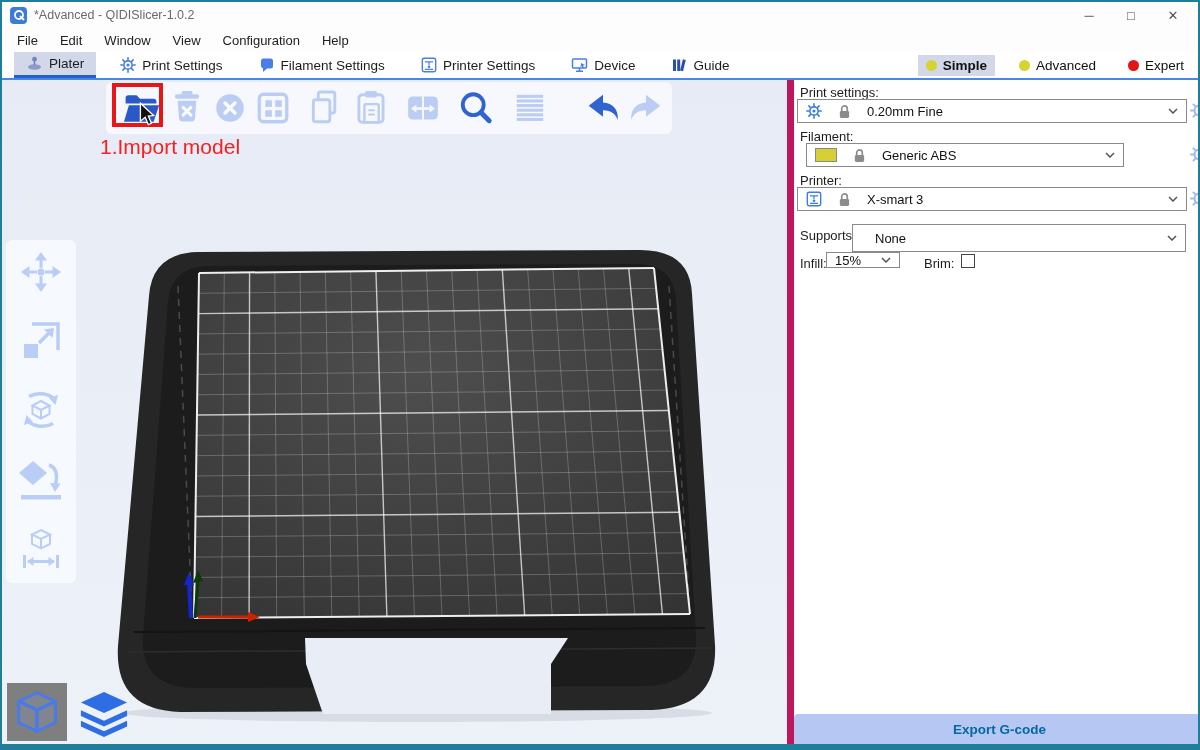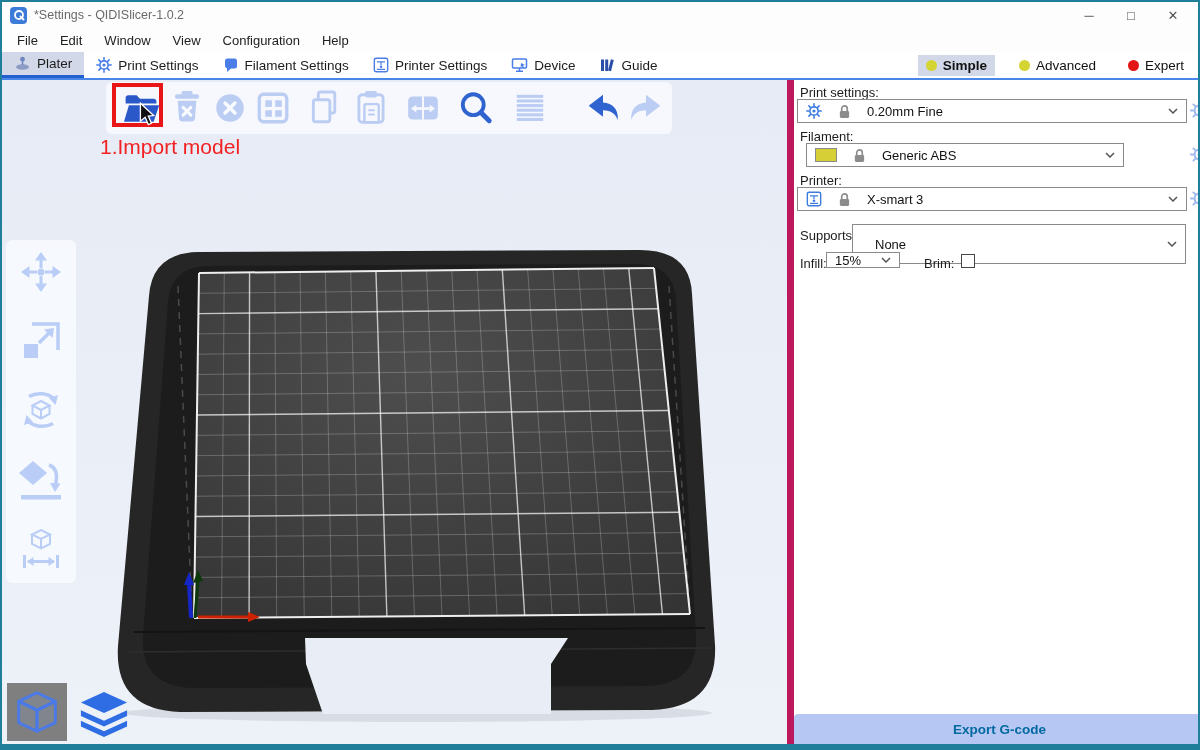--- a/index.html
+++ b/index.html
@@ -13,21 +13,21 @@
   .wtitle { font-size:12.5px; color:#6a6a6a; }
   .wctrls { position:absolute; right:4px; top:0; height:26px; display:flex; }
   .wbtn { width:42px; height:26px; display:flex; align-items:center; justify-content:center; font-size:13px; color:#555; }
 
   
   .menubar { height:24px; background:#fdfdfd; display:flex; align-items:center; padding-left:4px;text-align:center; }
   .menuitem { font-size:13px; color:#222; padding:0 11px; }
 
   
   .tabbar { height:28px; background:#fff; border-bottom:2px solid #4a86e8; display:flex; align-items:stretch; }
-  .tab { display:flex; align-items:center; gap:6px; padding:0 12px; font-size:13.5px; color:#1c1c1c; }
+  .tab { display:flex; align-items:center; gap:6px; padding:0 12px; font-size:13.5px; color:#1c1c1c;margin-left:12px; }
   .tab.selected { background:#d2d8e7; border-bottom:3px solid #2160cf; }
   .tabicon { display:flex; align-items:center; }
   .modes { margin-left:auto; display:flex; align-items:center; gap:16px; padding-right:6px; }
   .mode { display:flex; align-items:center; gap:6px; padding:3px 8px; font-size:13.5px; color:#111; }
   .mode.selected { background:#d2d8e7; font-weight:bold; }
   .dot { width:11px; height:11px; border-radius:50%; }
   .dot-yellow { background:#d4d432; }
   .dot-red { background:#e31414; }
 
   
@@ -99,21 +99,21 @@
 
 <div id="app">
 
   <div class="titlebar">
     <span class="applogo">
       <svg width="12" height="12" viewBox="0 0 12 12">
           <circle cx="6" cy="6" r="4" fill="none" stroke="#fff" stroke-width="1.8"></circle>
           <path d="M7 7 L11 11" stroke="#fff" stroke-width="1.8"></path>
         </svg>
     </span>
-    <span class="wtitle">*Settings - QIDISlicer-1.0.2</span>
+    <span class="wtitle">*Advanced - QIDISlicer-1.0.2</span>
     <span class="wctrls">
       <span class="wbtn">─</span>
       <span class="wbtn">□</span>
       <span class="wbtn">✕</span>
     </span>
   </div>
 
   <div class="menubar">
     <span class="menuitem">File</span>
     <span class="menuitem">Edit</span>
@@ -478,21 +478,21 @@
             <use href="#sym-chev"></use>
           </svg>
       </div>
       <span class="gearbtn" style="left:396px; top:109px">
         <svg width="19" height="19">
             <use href="#sym-gear"></use>
           </svg>
       </span>
 
       <span class="rp-label" style="top:148px">Supports:</span>
-      <div class="dd" style="left:58px; top:144px; width:334px; height:40px; padding-left:22px">
+      <div class="dd" style="left:58px; top:144px; width:334px; height:28px; padding-left:22px">
         <span class="txt">None</span>
         <svg class="chev" width="10" height="6">
             <use href="#sym-chev"></use>
           </svg>
       </div>
 
       <span class="rp-label" style="top:176px">Infill:</span>
       <div class="dd" style="left:32px; top:172px; width:74px; height:16px">
         <span class="txt">15%</span>
         <svg class="chev" width="10" height="6">

